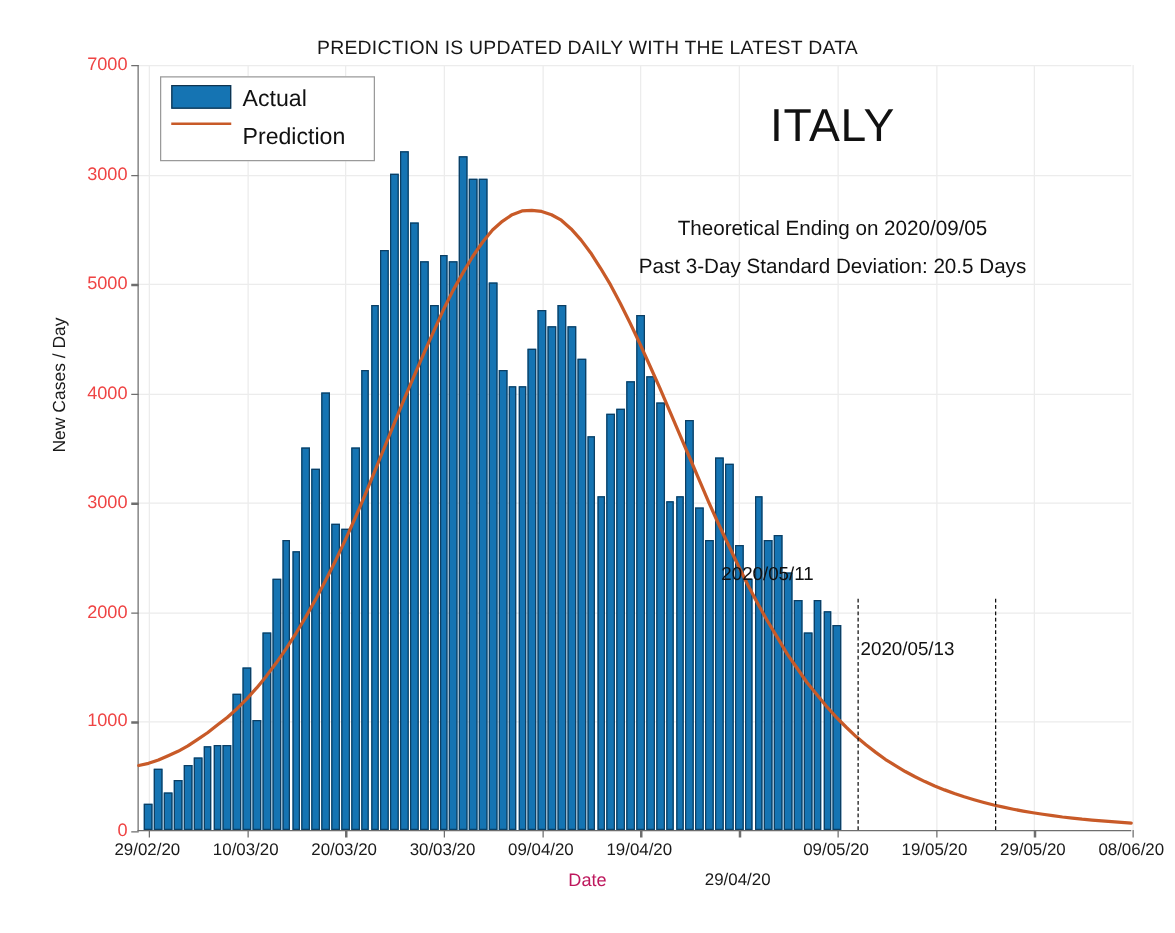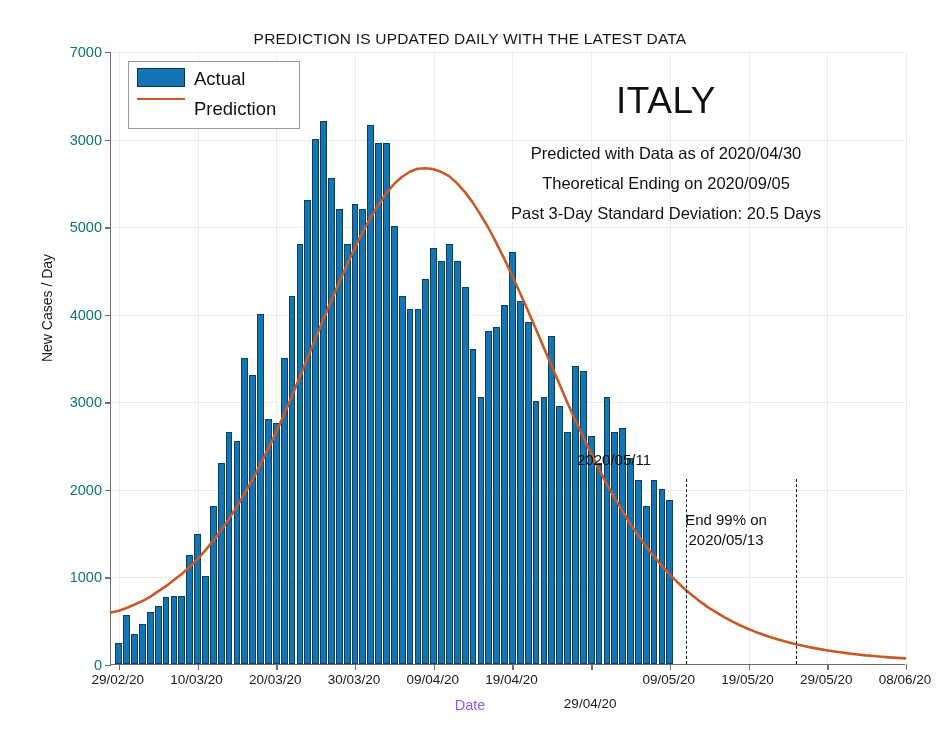--- a/index.html
+++ b/index.html
@@ -12,25 +12,25 @@
   .fig-title{
     position:absolute;left:0;top:30px;width:940px;text-align:center;
     font-size:15.5px;letter-spacing:.2px;color:#161616;
   }
   .ylabel{
     position:absolute;left:-33px;top:300px;width:160px;text-align:center;
     font-size:14px;color:#1a1a1a;transform:rotate(-90deg);transform-origin:center;
   }
   .xlabel{
     position:absolute;left:0;top:697px;width:940px;text-align:center;
-    font-size:14.5px;color:#8b5cf6;
+    font-size:14.5px;color:#be185d;
   }
   .ytick{
     position:absolute;right:0;width:60px;text-align:right;
-    font-size:14.5px;color:#0f766e;transform:translateY(-50%);
+    font-size:14.5px;color:#ef4444;transform:translateY(-50%);
   }
   .ytick-wrap{position:absolute;left:40px;top:0;width:62px;height:746px;}
   .xtick{
     position:absolute;top:672px;font-size:13.5px;color:#1a1a1a;
     transform:translateX(-50%);white-space:nowrap;
   }
   #plot{
     position:absolute;left:110px;top:52px;width:795px;height:613px;
     box-sizing:border-box;
     border-left:1.6px solid #6e6e6e;
@@ -245,26 +245,24 @@
         <span class="lg-swatch"></span>
         <span class="lg-text">Actual</span>
       </div>
       <div class="lg-row">
         <span class="lg-line"></span>
         <span class="lg-text">Prediction</span>
       </div>
     </div>
 
     <div class="hdr-country" style="left:390px;top:28px;width:330px;">ITALY</div>
-    <div class="hdr-line" style="left:340px;top:92px;width:430px;">Predicted with Data as of 2020/04/30</div>
     <div class="hdr-line" style="left:340px;top:122px;width:430px;">Theoretical Ending on 2020/09/05</div>
     <div class="hdr-line" style="left:318px;top:152px;width:474px;">Past 3-Day Standard Deviation: 20.5 Days</div>
 
     <div class="annot" style="left:418px;top:398px;width:170px;">
       <div>2020/05/11</div>
     </div>
     <div class="annot" style="left:530px;top:458px;width:170px;">
-      <div>End 99% on</div>
       <div>2020/05/13</div>
     </div>
   </div>
 
 </div>
 
 </body></html>

